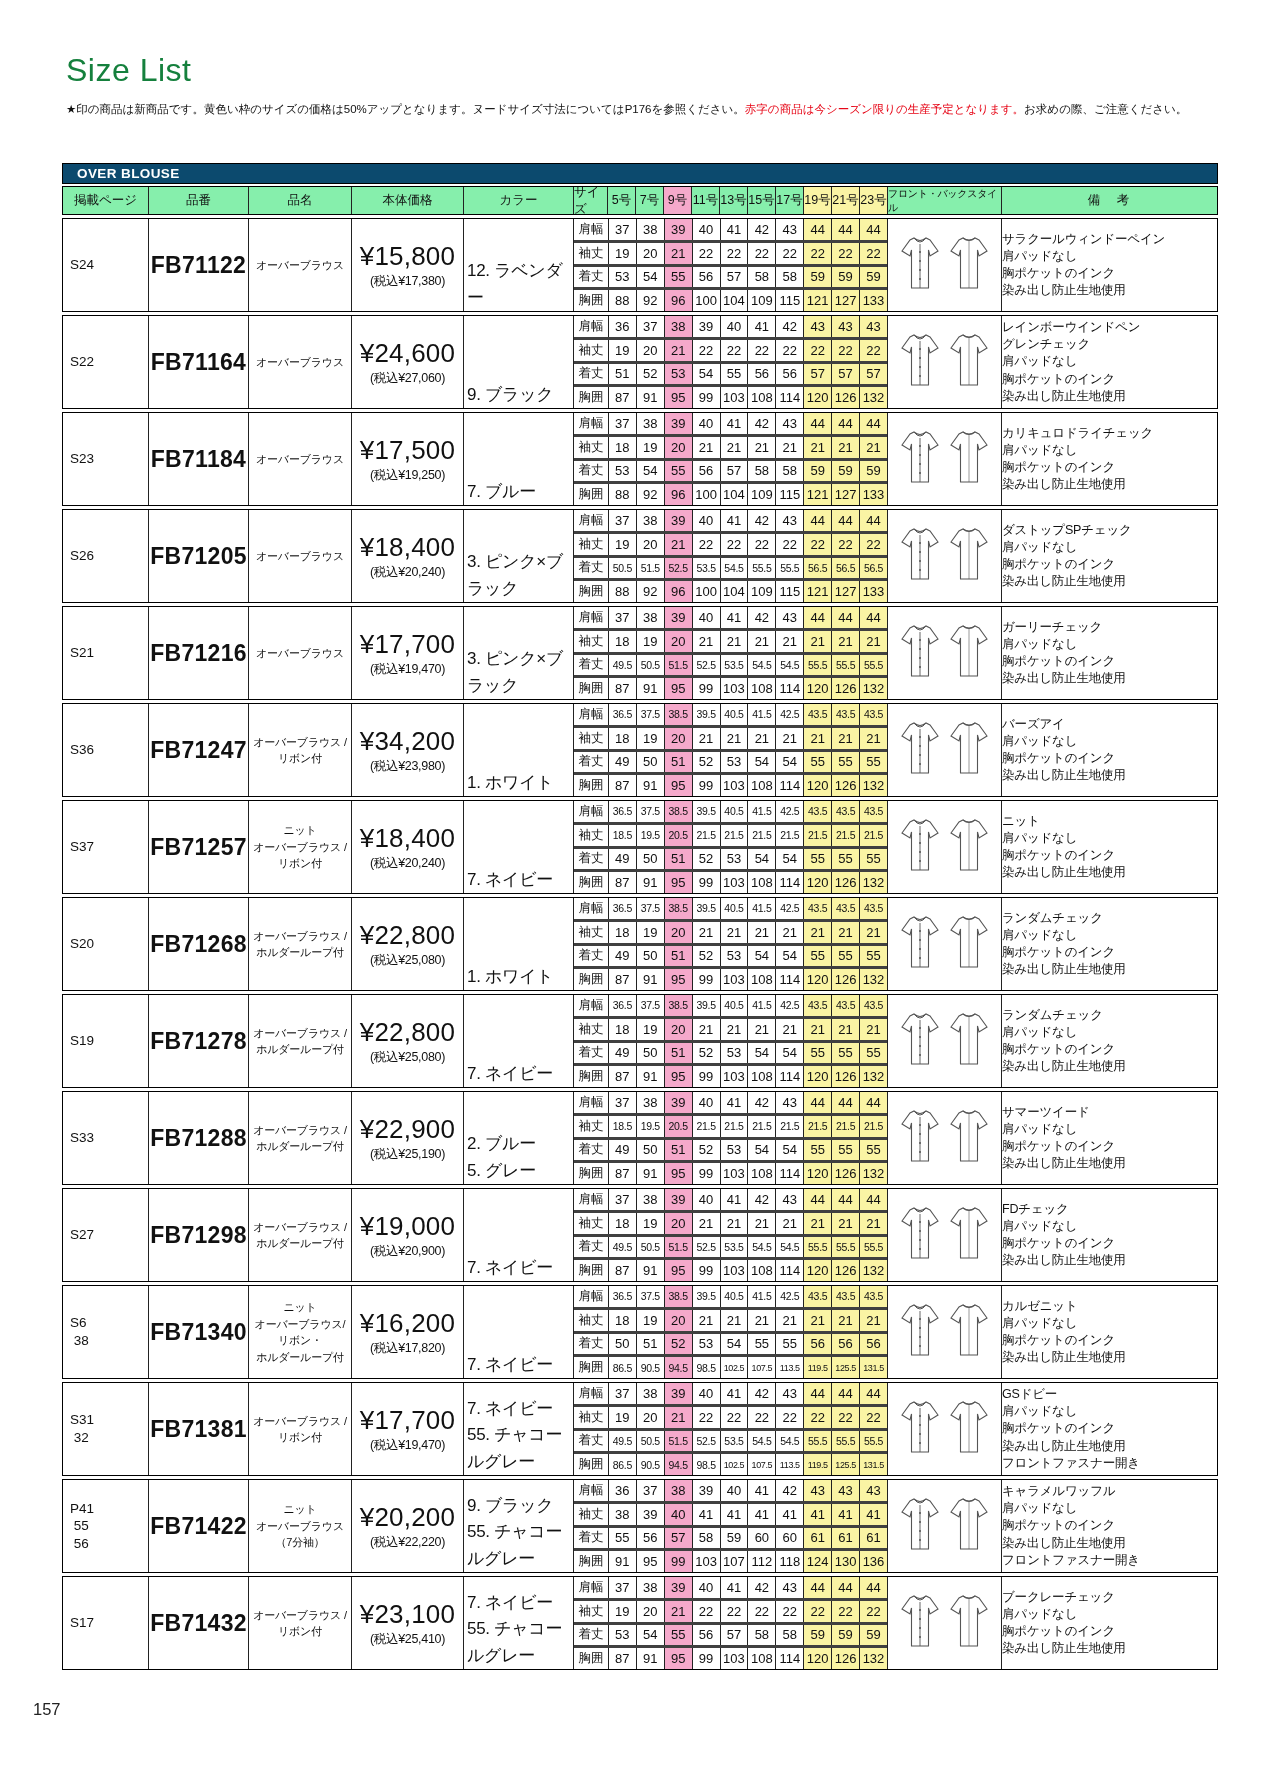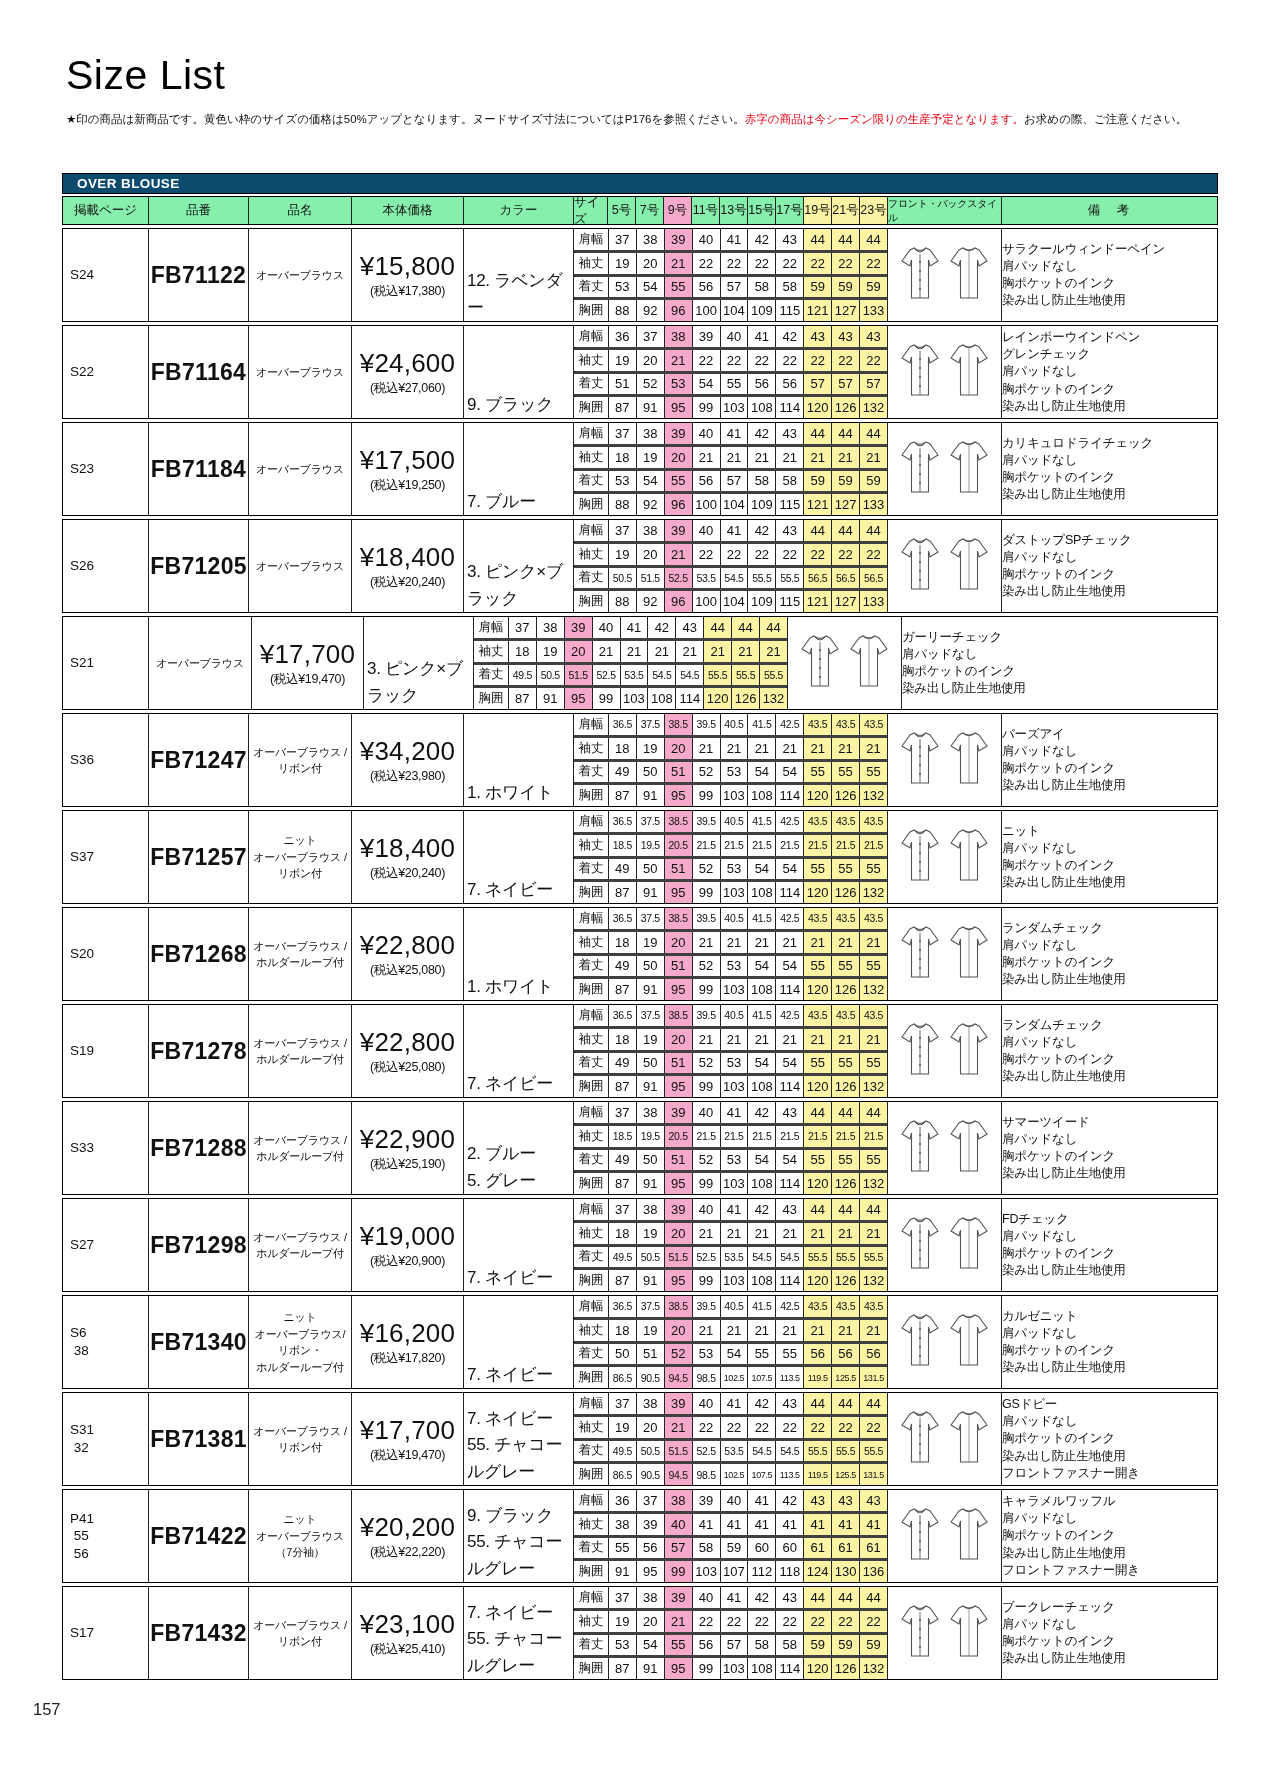--- a/index.html
+++ b/index.html
@@ -2,21 +2,21 @@
 <html><head>
 <meta charset="utf-8">
 <style>
   html,body{margin:0;padding:0;}
   body{
     width:1280px;height:1780px;position:relative;background:#fff;
     font-family:"Liberation Sans","DejaVu Sans",sans-serif;color:#111;
     -webkit-font-smoothing:antialiased;
   }
   .container{padding:52px 62px 0 62px;}
-  .title{font-size:41px;font-weight:400;color:#000000;margin:0 0 13px 4px;letter-spacing:0.5px;}
+  .title{font-size:32px;font-weight:400;color:#15803d;margin:0 0 13px 4px;letter-spacing:0.5px;}
   .note{font-size:11.5px;color:#111;margin-left:4px;white-space:pre-wrap;}
   .note .red{color:#e60012;}
   .sizetable{margin-top:46px;}
   .section-bar{
     height:21px;background:#0c4a6e;border:1px solid #000;box-sizing:border-box;
     color:#fff;font-weight:bold;font-size:13.5px;display:flex;align-items:center;
     padding-left:14px;letter-spacing:0.4px;margin-bottom:2px;
   }
   .hrow{display:flex;height:27px;border:1px solid #000;margin-bottom:3px;background:#86efac;}
   .hrow>*{box-sizing:border-box;display:flex;align-items:center;justify-content:center;
@@ -435,20 +435,23 @@
                 <line x1="21" y1="6" x2="21" y2="53" stroke="#555" stroke-width="0.6"></line>
               </svg></span>
     </div>
     <div class="c-remarks"><span>ダストップSPチェック
 肩パッドなし
 胸ポケットのインク
 染み出し防止生地使用</span></div>
   </div>
         <div class="prow">
     <div class="c-page"><span>S21</span></div>
+    <div class="c-code">
+            <span>FB71216</span>
+          </div>
     <div class="c-name"><span>オーバーブラウス</span></div>
     <div class="c-price">
       <span class="price-main">¥17,700</span>
       <span class="price-tax">(税込¥19,470)</span>
     </div>
     <div class="c-color"><span>3. ピンク×ブラック</span></div>
     <div class="sizegrid">
             <div class="srow">
               <div class="mlabel">肩幅</div>
               <div class="sval">37</div>

